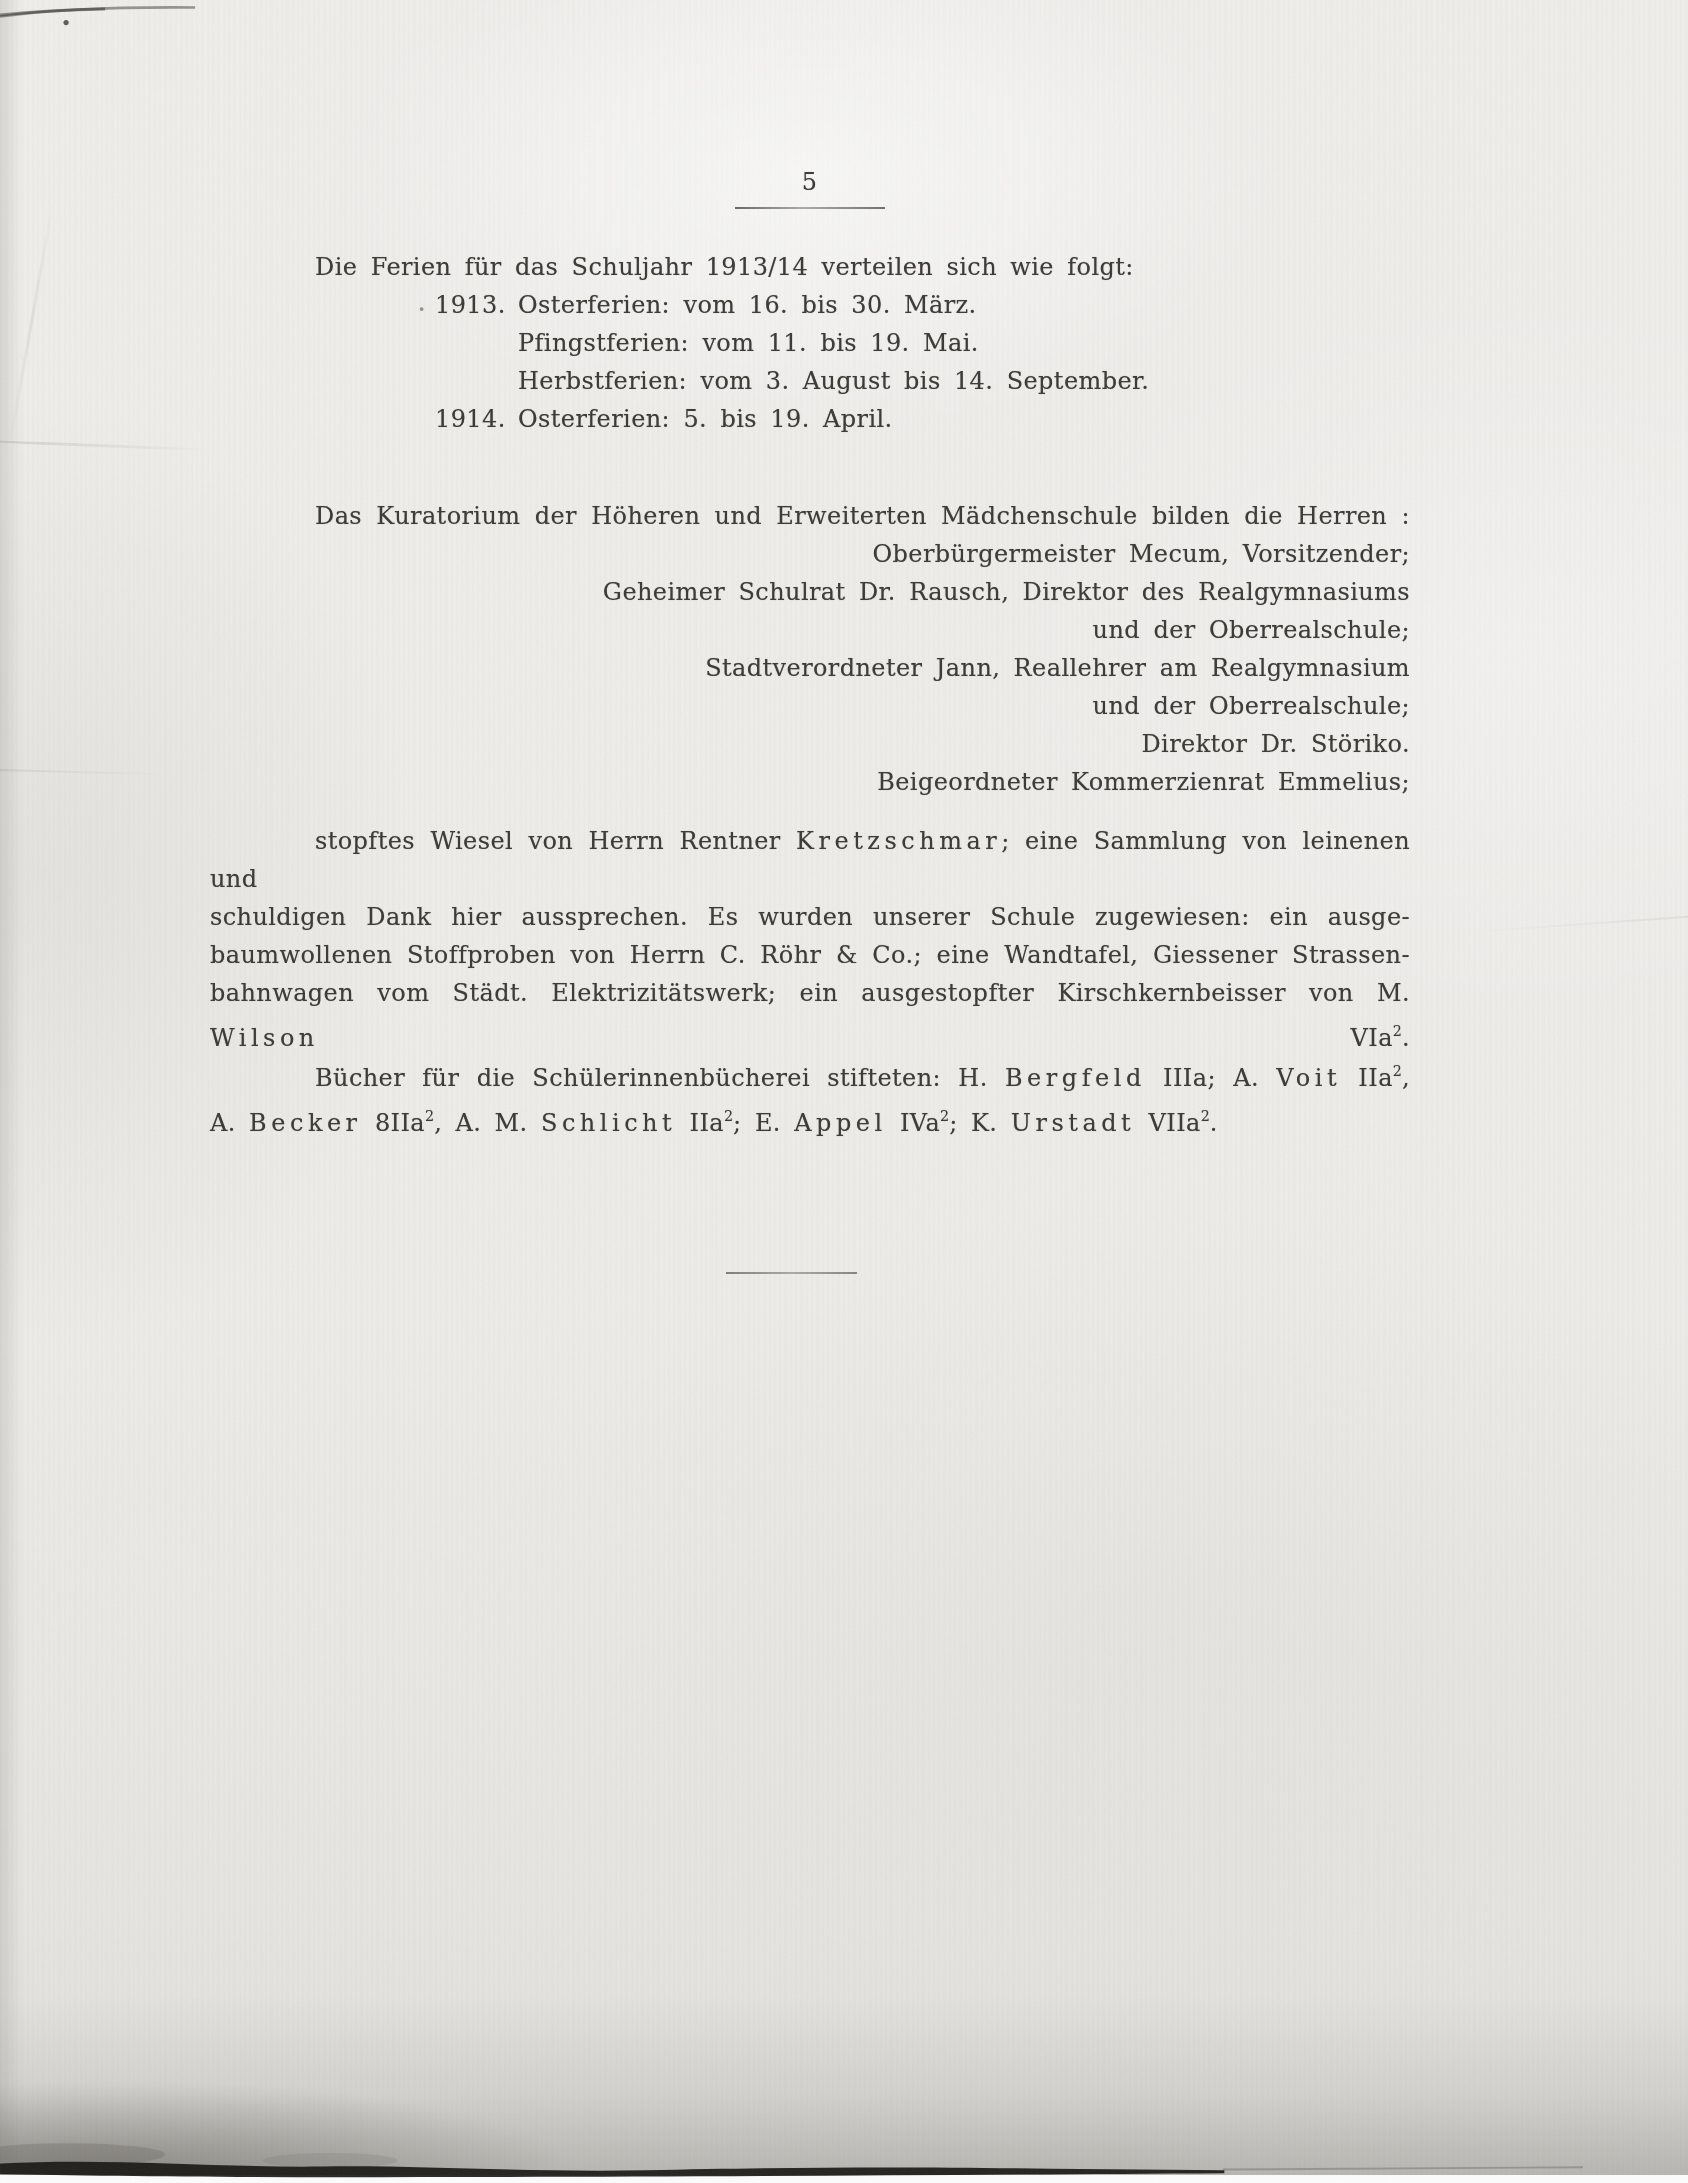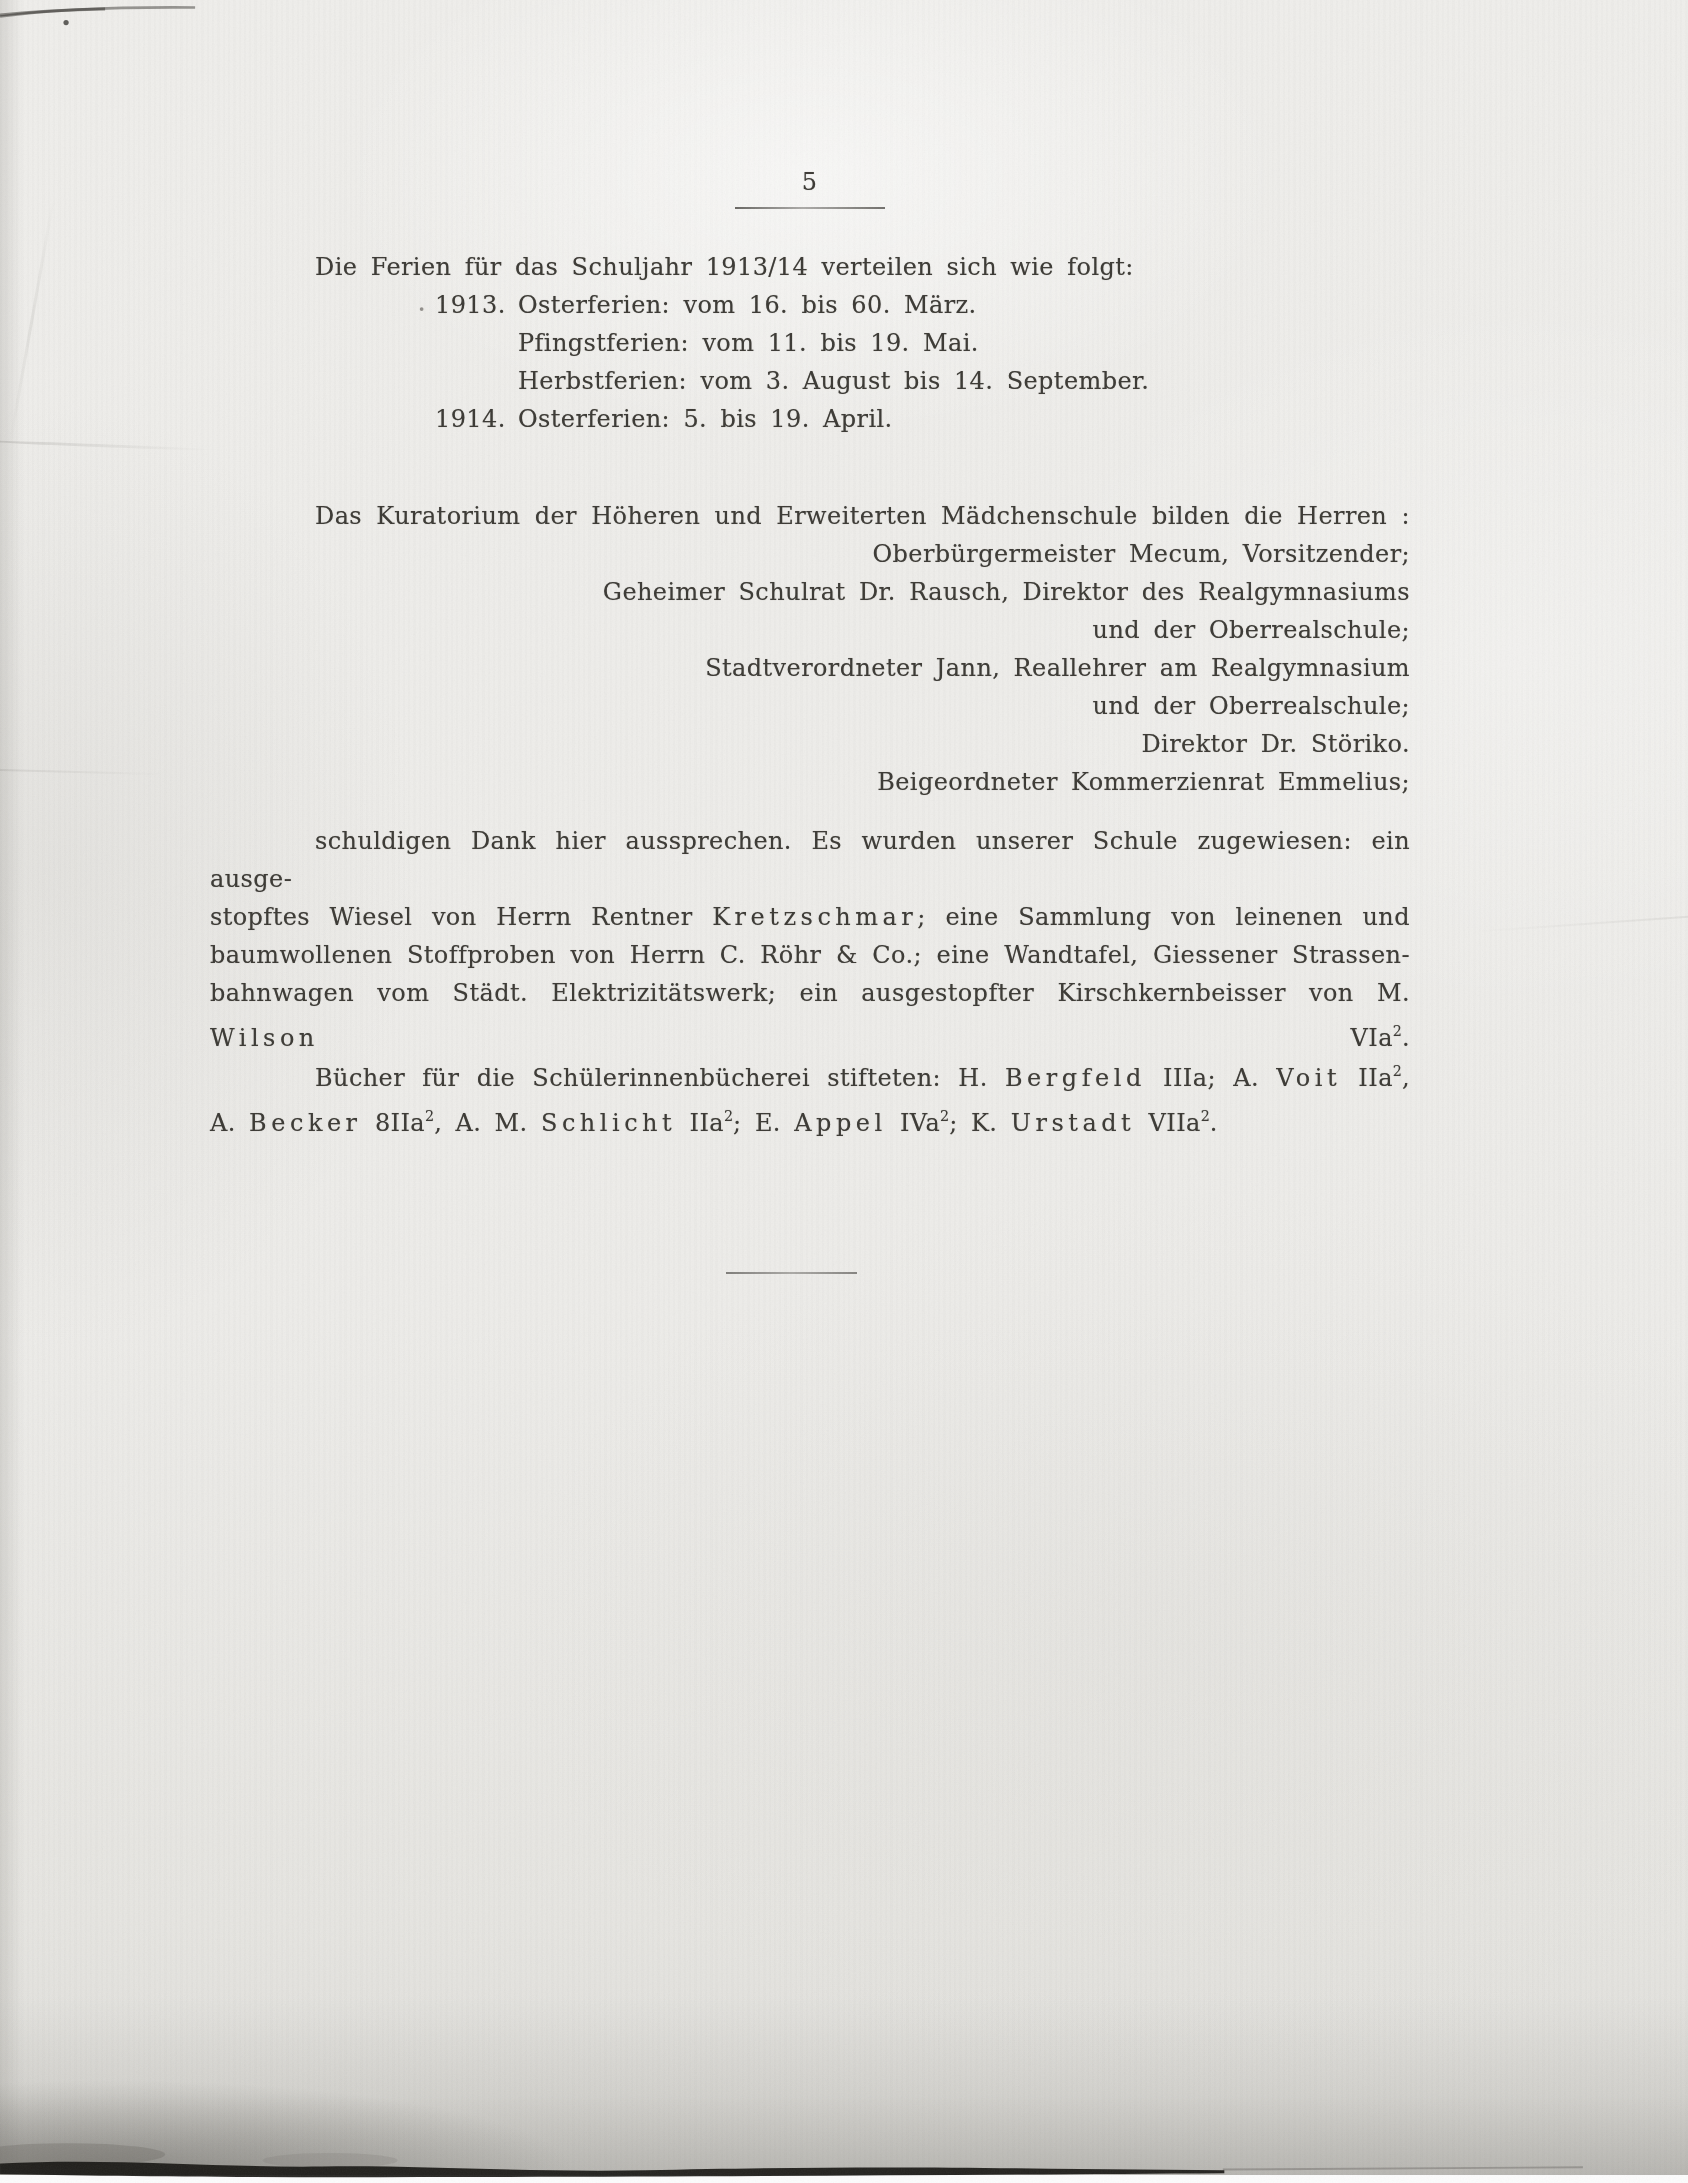--- a/index.html
+++ b/index.html
@@ -94,21 +94,21 @@
   <div class="pagenum-wrap text">
     <span class="pagenum">5</span>
   </div>
   <div class="pagenum-rule"></div>
 
   <div class="content text">
 
     <div class="sec" id="sec-ferien">
       <div class="line intro">Die Ferien für das Schuljahr 1913/14 verteilen sich wie folgt:</div>
       <div class="line frow">
-        <span class="fyear">1913.</span><span>Osterferien: vom 16. bis 60. März.</span>
+        <span class="fyear">1913.</span><span>Osterferien: vom 16. bis 30. März.</span>
       </div>
       <div class="line frow">
         <span class="fyear"></span><span>Pfingstferien: vom 11. bis 19. Mai.</span>
       </div>
       <div class="line frow">
         <span class="fyear"></span><span>Herbstferien: vom 3. August bis 14. September.</span>
       </div>
       <div class="line frow">
         <span class="fyear">1914.</span><span>Osterferien: 5. bis 19. April.</span>
       </div>
@@ -119,22 +119,22 @@
       <div class="line">Oberbürgermeister Mecum, Vorsitzender;</div>
       <div class="line">Geheimer Schulrat Dr. Rausch, Direktor des Realgymnasiums</div>
       <div class="line">und der Oberrealschule;</div>
       <div class="line">Stadtverordneter Jann, Reallehrer am Realgymnasium</div>
       <div class="line">und der Oberrealschule;</div>
       <div class="line">Direktor Dr. Störiko.</div>
       <div class="line">Beigeordneter Kommerzienrat Emmelius;</div>
     </div>
 
     <div class="sec para" id="sec-geschenke">
+        <div class="line"><span>stopftes Wiesel von Herrn Rentner </span><span class="sperr">Kretzschmar</span><span>; eine Sammlung von leinenen und</span></div>
         <div class="line"><span>schuldigen Dank hier aussprechen. Es wurden unserer Schule zugewiesen: ein ausge-</span></div>
-        <div class="line"><span>stopftes Wiesel von Herrn Rentner </span><span class="sperr">Kretzschmar</span><span>; eine Sammlung von leinenen und</span></div>
         <div class="line"><span>baumwollenen Stoffproben von Herrn C. Röhr &amp; Co.; eine Wandtafel, Giessener Strassen-</span></div>
         <div class="line"><span>bahnwagen vom Städt. Elektrizitätswerk; ein ausgestopfter Kirschkernbeisser von M.</span></div>
         <div class="line"><span class="sperr">Wilson</span><span> VIa</span><span class="sup">2</span><span>.</span></div>
       </div>
 
     <div class="sec para" id="sec-buecher">
         <div class="line"><span>Bücher für die Schülerinnenbücherei stifteten: H. </span><span class="sperr">Bergfeld</span><span> IIIa; A. </span><span class="sperr">Voit</span><span> IIa</span><span class="sup">2</span><span>,</span></div>
         <div class="line"><span>A. </span><span class="sperr">Becker</span><span> 8IIa</span><span class="sup">2</span><span>, A. M. </span><span class="sperr">Schlicht</span><span> IIa</span><span class="sup">2</span><span>; E. </span><span class="sperr">Appel</span><span> IVa</span><span class="sup">2</span><span>; K. </span><span class="sperr">Urstadt</span><span> VIIa</span><span class="sup">2</span><span>.</span></div>
       </div>
 

